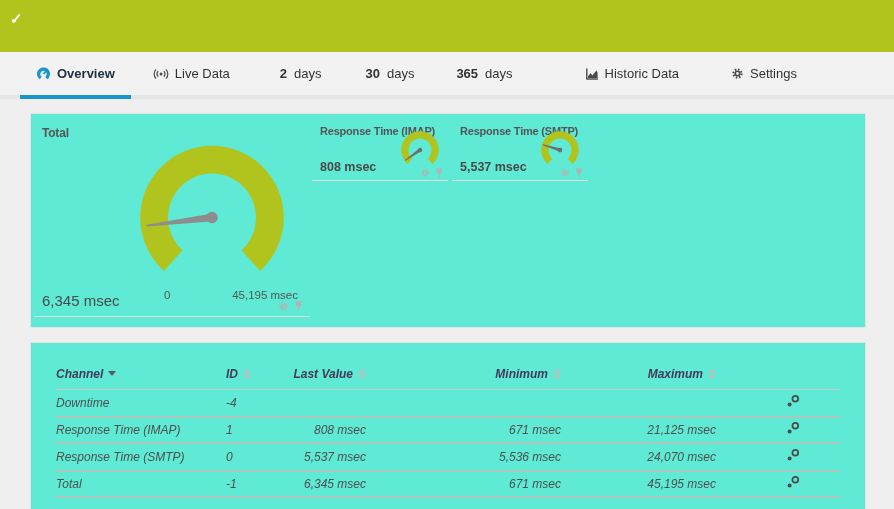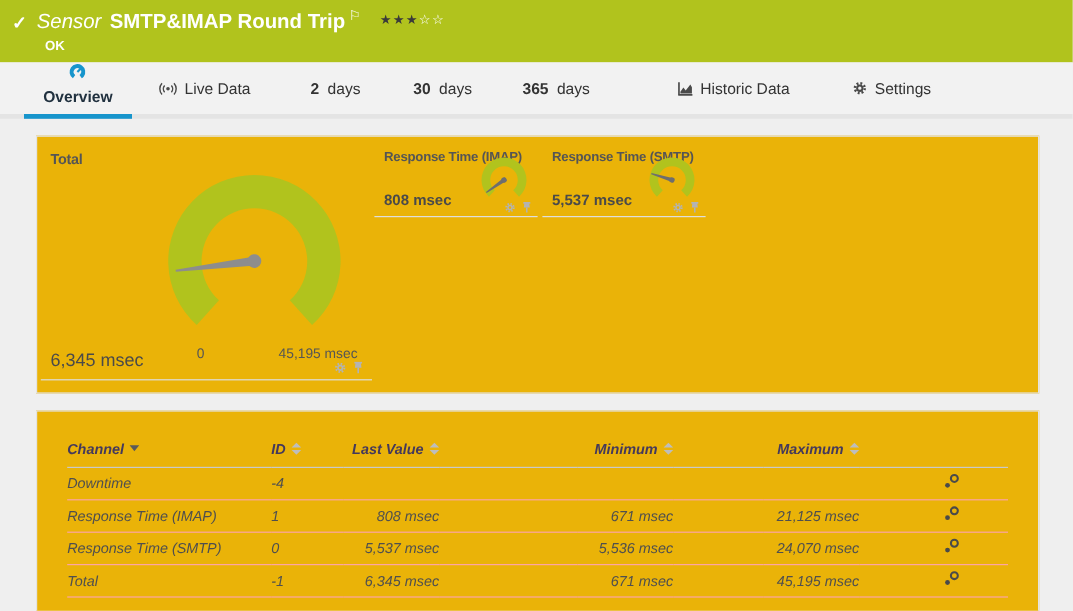--- a/index.html
+++ b/index.html
@@ -37,29 +37,29 @@
     align-items: stretch;
   }
   .tab {
     display: flex; align-items: center; gap: 6px;
     padding: 0 16px;
     margin-bottom: -4px;
     border-bottom: 4px solid transparent;
     font-size: 13px; color: #333;
     cursor: pointer; white-space: nowrap;
   }
-  .tab.active { border-bottom-color: #1795cc; color: #21313f; font-weight: 700; flex-direction: column; }
+  .tab.active { border-bottom-color: #1795cc; color: #21313f; font-weight: 700; }
   .tab b { font-weight: 700; margin-right: 1px; }
   .tab .ticon { display: inline-flex; }
   .m-ov { margin-left: 20px; } .m-ld { margin-left: 6px; } .m-d2 { margin-left: 18px; }
   .m-d30 { margin-left: 12px; align-items: center; } .m-d365 { margin-left: 10px; }
   .m-hd { margin-left: 40px; } .m-log { margin-left: 26px; } .m-set { margin-left: 20px; }
   
   .panel {
-    background: #eab308;
+    background: #5eead4;
     border: 1px solid #e3e3e3;
     margin: 14px 28px 0 30px;
     position: relative;
   }
   .panel-gauges { height: 215px; }
   .panel-table { height: 200px; }
   
   .tile { position: absolute; border-bottom: 1px solid #dedede; }
   .tile-title { font-size: 11px; font-weight: 600; color: #555; letter-spacing: -0.2px; }
   .tile-total { left: 3px; top: 5px; width: 276px; height: 198px; }
@@ -118,29 +118,20 @@
       <circle cx="3.6" cy="10.4" r="2" fill="currentColor"></circle>
     </symbol>
     <symbol id="sym-gauge-arc" viewBox="0 20 200 140">
       <path d="M49.8,155.7 A75,75 0 1 1 150.2,155.7 L130.8,134.2 A46,46 0 1 0 69.2,134.2 Z" fill="#b1c31d"></path>
     </symbol>
   </defs>
 </svg>
 
 <div class="sensor-header">
   <span class="check">✓</span>
-  <div>
-    <div class="title-line">
-      <span class="kind">Sensor</span>
-      <span class="ttl">SMTP&amp;IMAP Round Trip</span>
-      <span class="flag">⚐</span>
-      <span class="stars"><span class="full">★★★</span><span class="empty">☆☆</span></span>
-    </div>
-    <div class="ok-line">OK</div>
-  </div>
 </div>
 
 <div class="tabbar">
   <div class="tab active m-ov">
     <span class="ticon">
       <svg width="15" height="15" viewBox="0 0 14 14">
         <circle cx="7" cy="7.4" r="4.5" fill="none" stroke="#1795cc" stroke-width="3.2" stroke-dasharray="22.3 6" transform="rotate(125 7 7.4)"></circle>
         <line x1="7" y1="7.4" x2="10.6" y2="3.8" stroke="#1795cc" stroke-width="1.7"></line>
       </svg>
     </span>

